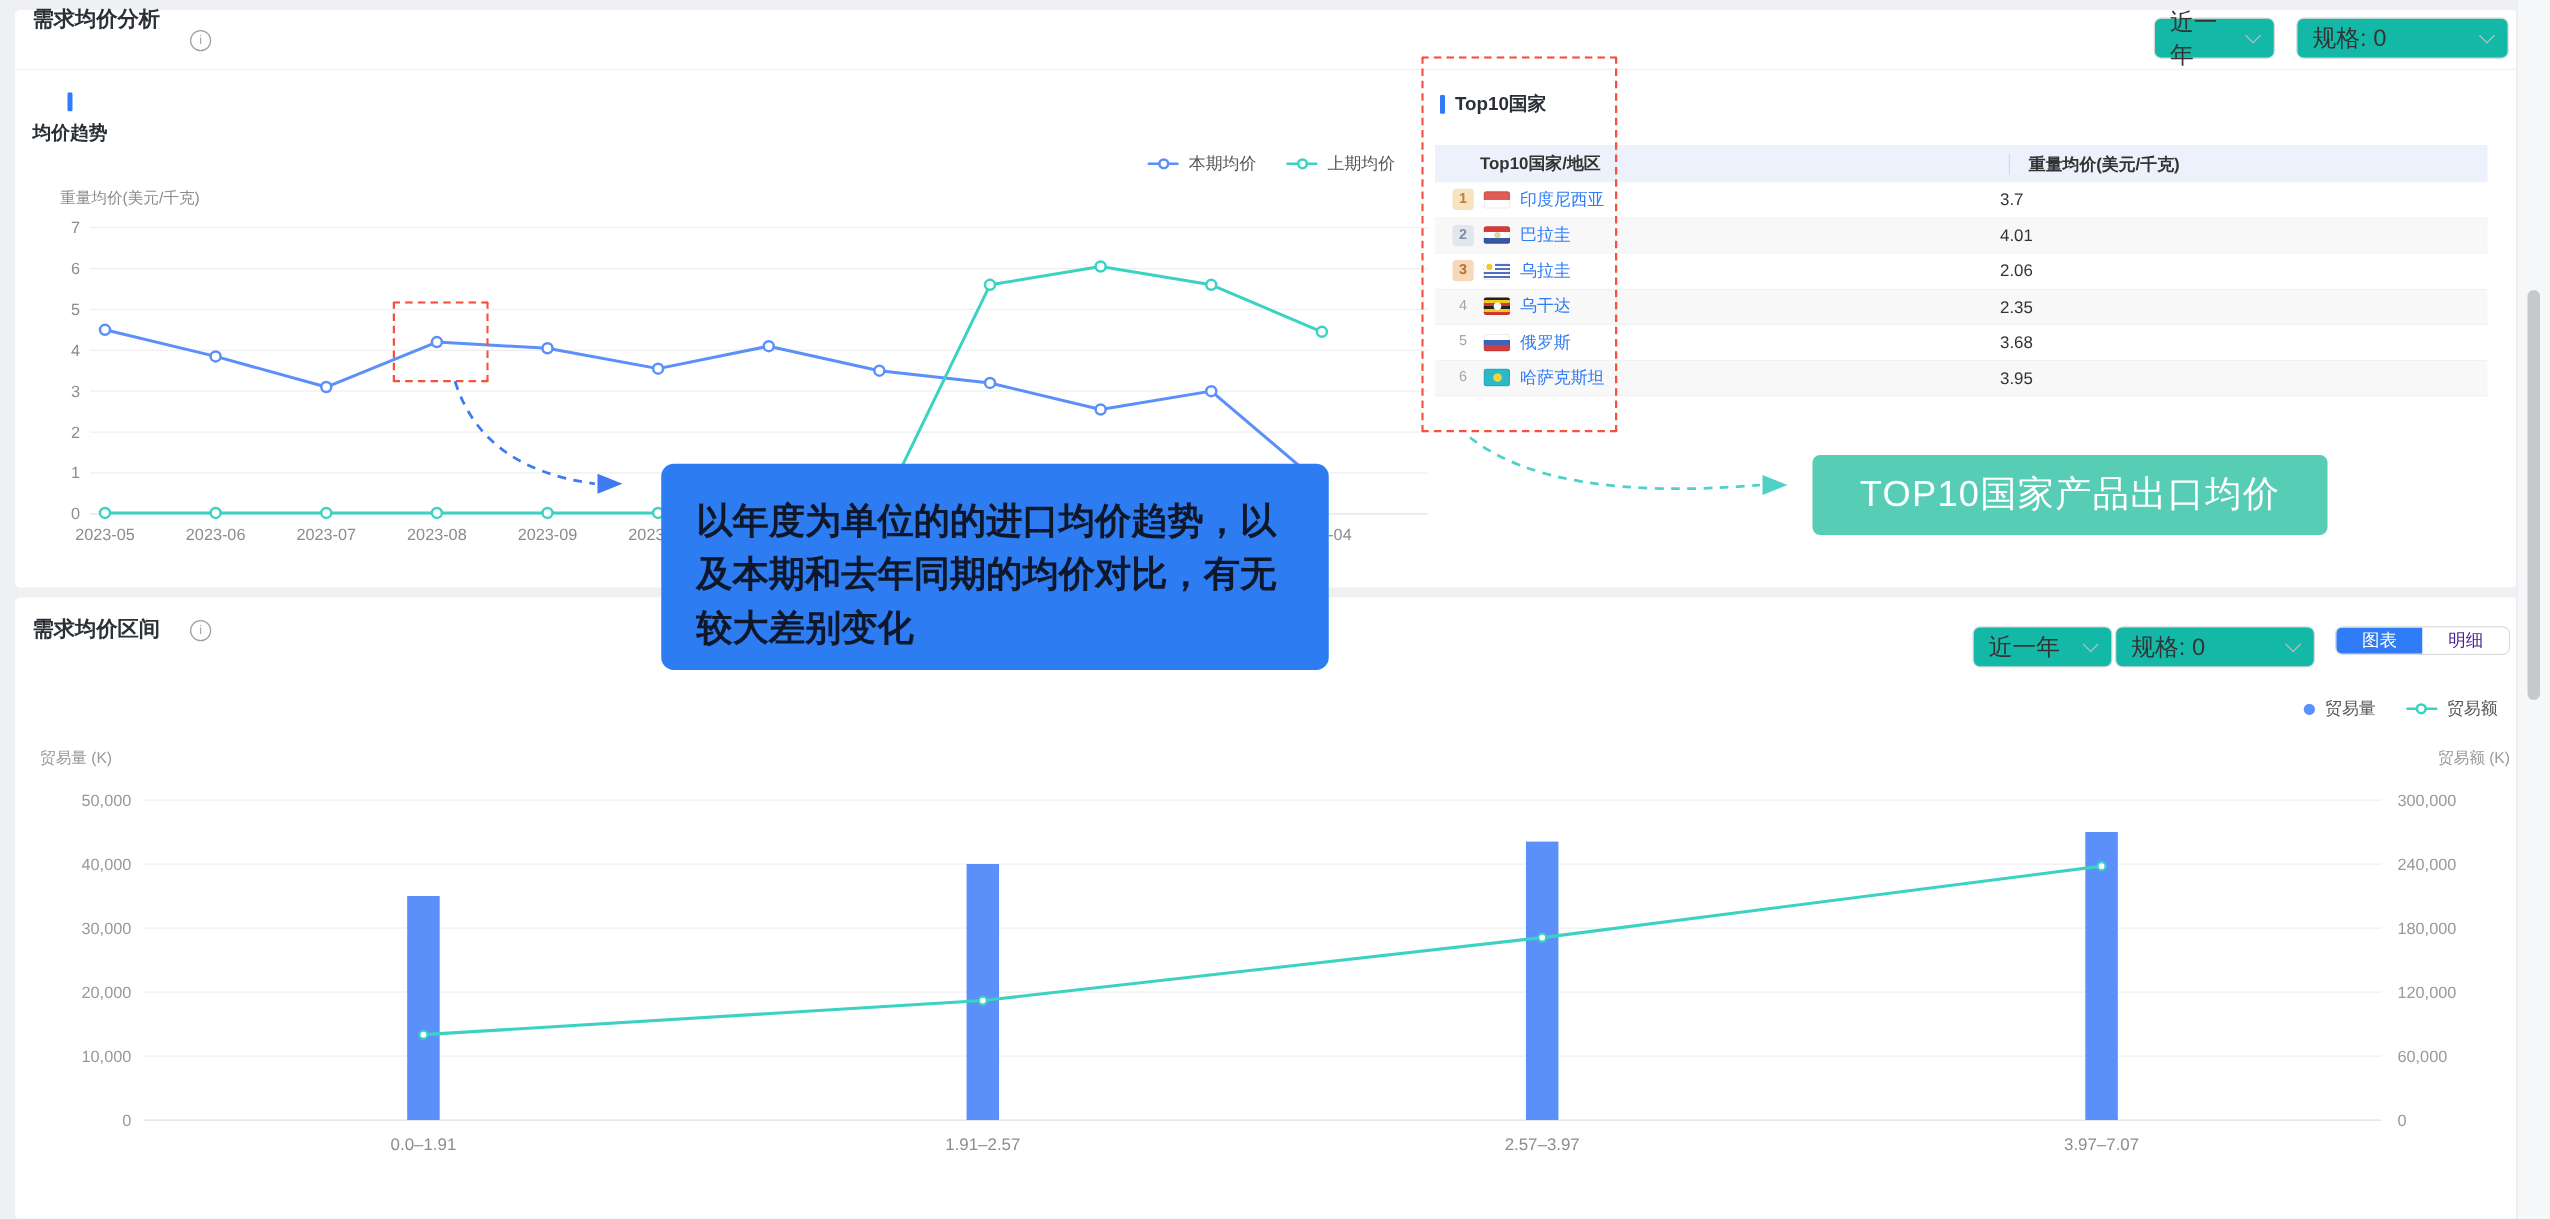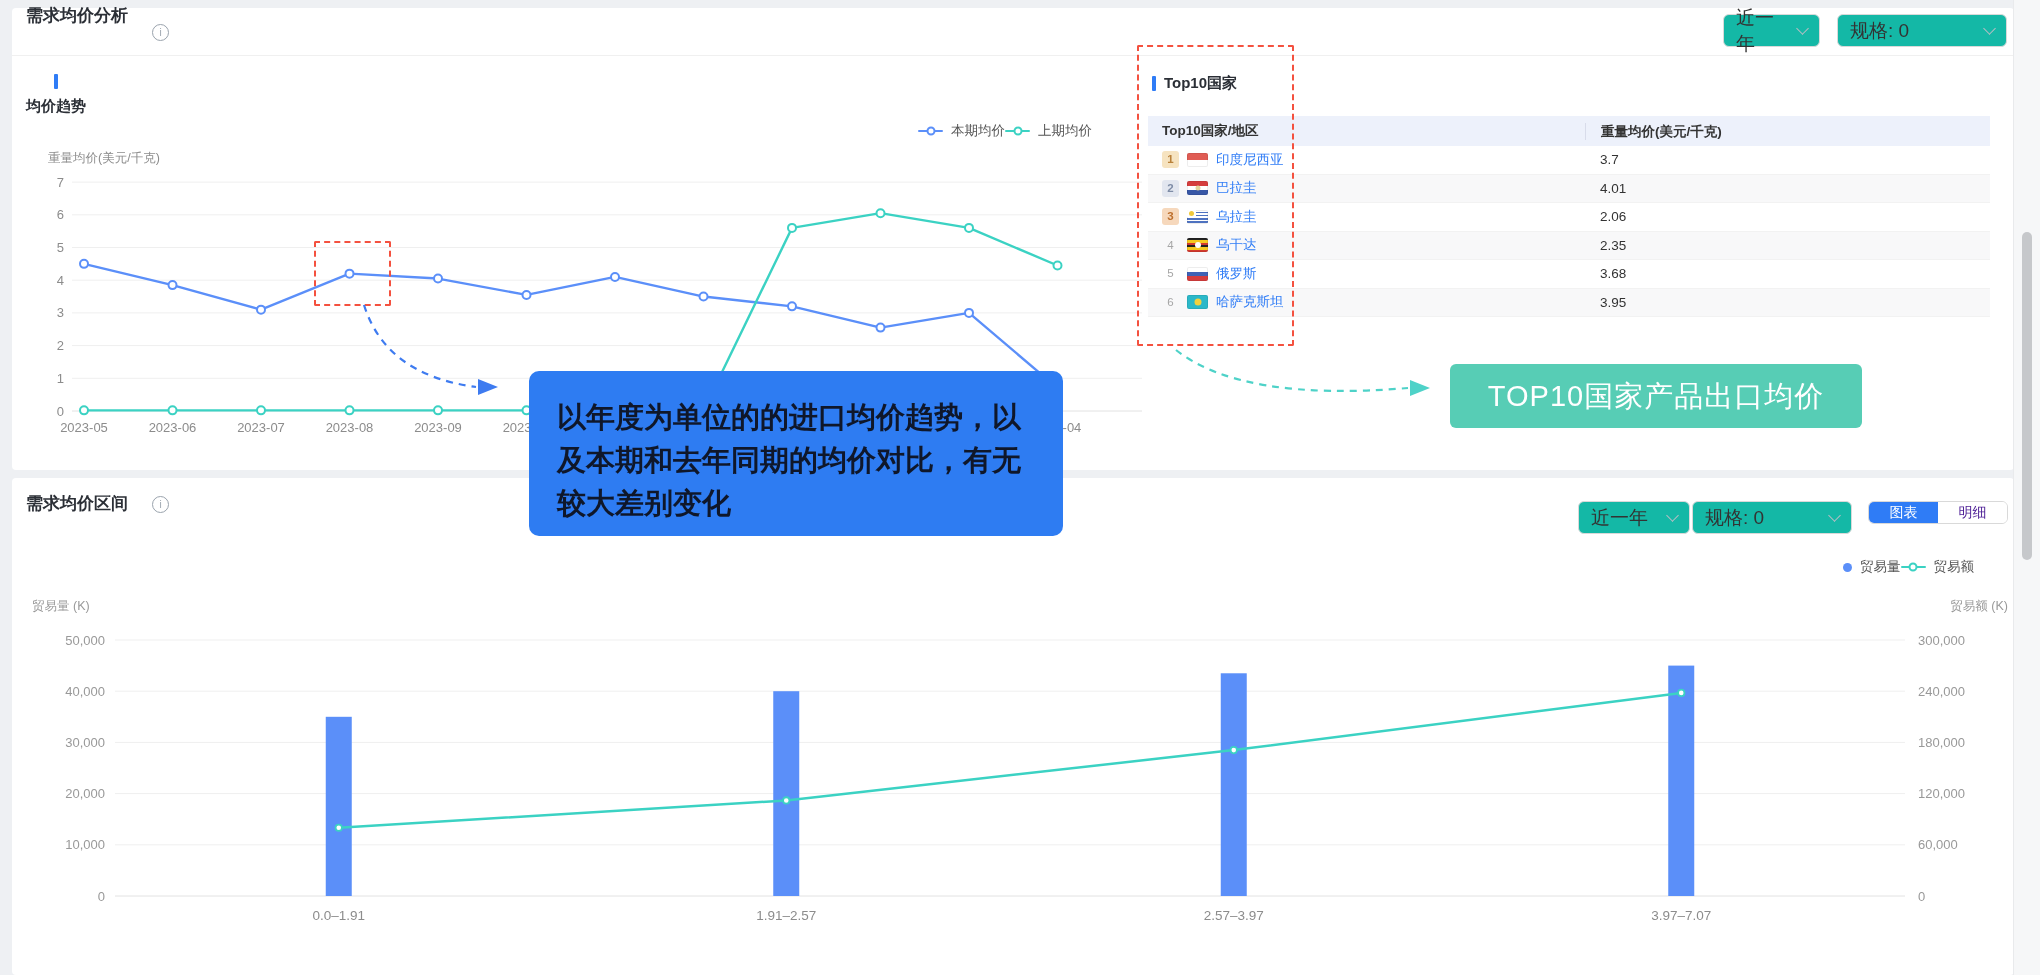--- a/index.html
+++ b/index.html
@@ -16,33 +16,33 @@
   .info{position:absolute;width:15px;height:15px;border:1px solid #9aa3ad;border-radius:50%;
         color:#9aa3ad;font-size:10px;line-height:15px;text-align:center;z-index:2;cursor:pointer;}
   .hdiv{position:absolute;height:1px;background:#f0f0f0;z-index:1;}
   .select{position:absolute;height:33px;border:1px solid #d9d9d9;border-radius:6px;background:#14b8a6;
         display:flex;align-items:center;justify-content:space-between;padding:0 12px;
         font-size:19px;color:#333;box-sizing:border-box;z-index:3;cursor:pointer;}
   .chev{width:8px;height:8px;border-right:1.6px solid #b9bdc4;border-bottom:1.6px solid #b9bdc4;
         transform:rotate(45deg);margin-top:-4px;flex:none;margin-left:10px;}
   .sect{position:absolute;display:flex;align-items:center;gap:8px;font-size:15px;font-weight:700;color:#2b2f36;z-index:2;}
   .sbar{width:4px;height:15px;background:#2f7cf6;border-radius:1px;}
-  .legend{position:absolute;display:flex;font-size:13.5px;color:#555;z-index:2;}
+  .legend{position:absolute;display:flex;gap:24px;font-size:13.5px;color:#555;z-index:2;}
   .leg{display:flex;align-items:center;gap:8px;cursor:pointer;}
   .lline{width:25px;height:2.5px;border-radius:2px;position:relative;}
   .lline::after{content:'';position:absolute;left:50%;top:50%;transform:translate(-50%,-50%);
         width:5px;height:5px;border-radius:50%;background:#fff;border:2px solid currentColor;}
   .c-blue{background:#5b8ff9;color:#5b8ff9;}
   .c-teal{background:#3bd2c3;color:#3bd2c3;}
   .ldot{width:9px;height:9px;border-radius:50%;background:#5b8ff9;}
   svg{position:absolute;z-index:1;}
   svg text{font-family:"Liberation Sans","DejaVu Sans",sans-serif;}
   
   .t10{position:absolute;font-size:13.5px;z-index:2;background:#fff;}
-  .thead{display:flex;background:#edf1fb;height:30px;align-items:center;font-weight:600;color:#333;}
+  .thead{display:flex;background:#edf1fb;height:30px;align-items:center;font-weight:600;color:#333;padding-left:22px;}
   .th.col1{width:437px;padding-left:14px;box-sizing:border-box;}
   .th.col2{flex:1;padding-left:15px;border-left:1px solid #d8dcea;height:17px;line-height:17px;}
   .trow{display:flex;height:27.5px;align-items:center;border-bottom:1px solid #f2f2f2;background:#fff;cursor:pointer;}
   .trow.alt{background:#f8f8f9;}
   .tcell.col1{width:437px;padding-left:14px;display:flex;align-items:center;gap:8px;box-sizing:border-box;}
   .tcell.col2{flex:1;padding-left:15px;color:#333;}
   .rank{width:17px;height:17px;border-radius:3px;font-size:11.5px;text-align:center;line-height:17px;color:#a6a6a6;flex:none;}
   .rank.r1{background:#f6e3c0;color:#b9813a;font-weight:700;}
   .rank.r2{background:#e2e6ef;color:#7e8ca6;font-weight:700;}
   .rank.r3{background:#f6d8bc;color:#bd6f2d;font-weight:700;}

